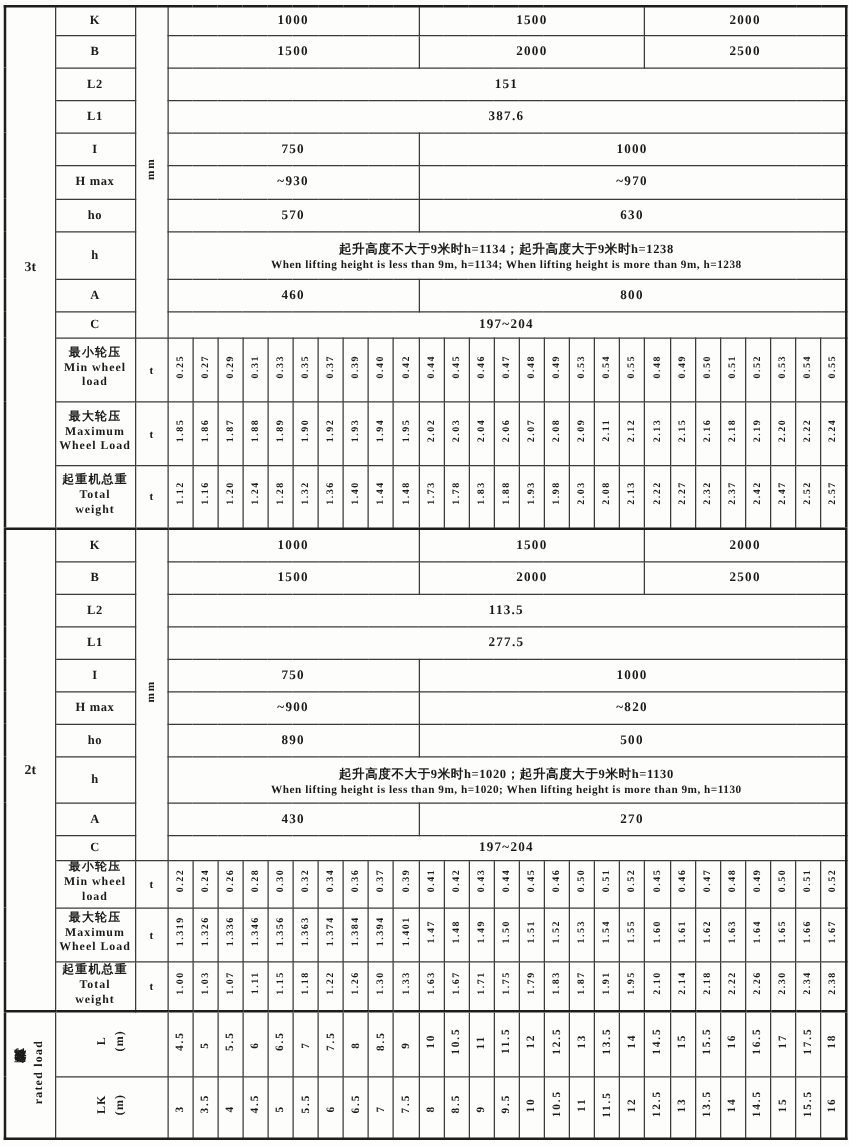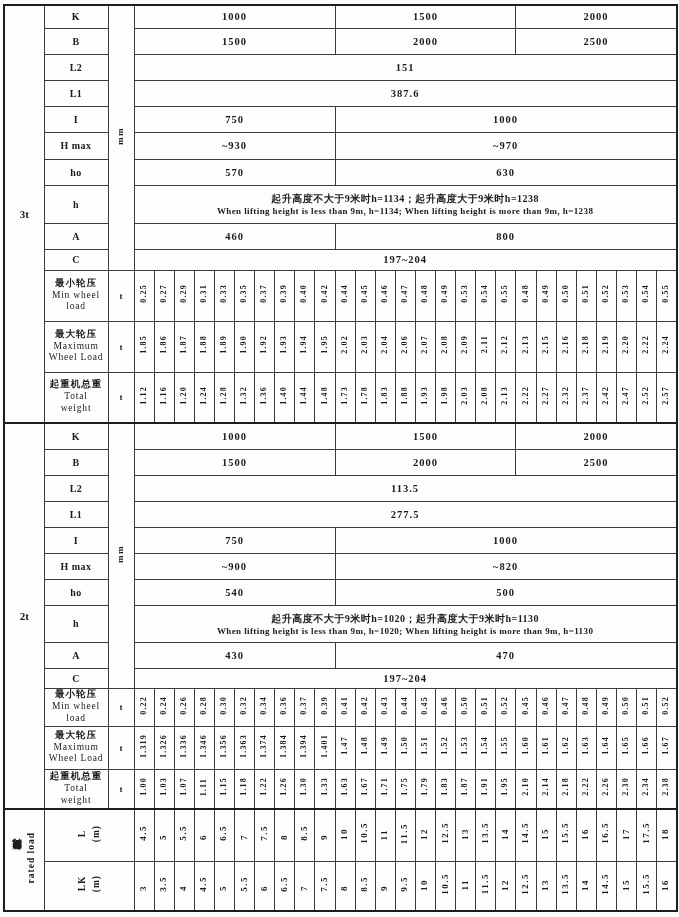--- a/index.html
+++ b/index.html
@@ -15,21 +15,21 @@
   .vtext { writing-mode:vertical-rl; transform:rotate(180deg); display:inline-block;
            font-weight:bold; font-size:8px; letter-spacing:1.2px; line-height:1.1; white-space:nowrap; }
   .vtext.big { font-size:9px; letter-spacing:1.5px; }
   .vlabel { writing-mode:vertical-rl; transform:rotate(180deg); display:inline-block;
             font-weight:bold; font-size:9.5px; letter-spacing:1px; line-height:1.5; }
   .vlabel div { line-height:1.5; }
   .hline-cn { font-weight:bold; font-size:10px; letter-spacing:0.5px; }
   .hline-en { font-weight:bold; font-size:9px; letter-spacing:0.4px; }
   .load-label div { line-height:1.25; }
   .load-cn { font-weight:bold; font-size:9.5px; letter-spacing:1px; }
-  .load-en { font-weight:normal; font-size:9.5px; letter-spacing:0.8px; }
+  .load-en { font-weight:bold; font-size:9.5px; letter-spacing:0.8px; }
 </style>
 </head>
 <body>
 
 <div class="sheet">
   <table id="spec-table">
     <colgroup id="cols">
         <col style="width: 40px;">
         <col style="width: 64px;">
         <col style="width: 26px;">
@@ -350,21 +350,21 @@
           </td>
           <td colspan="17">
             <div class="dim-val">~820</div>
           </td>
         </tr>
         <tr style="height: 26px;">
           <td>
             <div class="param">ho</div>
           </td>
           <td colspan="10">
-            <div class="dim-val">540</div>
+            <div class="dim-val">890</div>
           </td>
           <td colspan="17">
             <div class="dim-val">500</div>
           </td>
         </tr>
         <tr style="height: 37px;">
           <td>
             <div class="param">h</div>
           </td>
           <td colspan="27">
@@ -373,21 +373,21 @@
           </td>
         </tr>
         <tr style="height: 26px;">
           <td>
             <div class="param">A</div>
           </td>
           <td colspan="10">
             <div class="dim-val">430</div>
           </td>
           <td colspan="17">
-            <div class="dim-val">470</div>
+            <div class="dim-val">270</div>
           </td>
         </tr>
         <tr style="height: 20px;">
           <td>
             <div class="param">C</div>
           </td>
           <td colspan="27">
             <div class="dim-val">197~204</div>
           </td>
         </tr>

